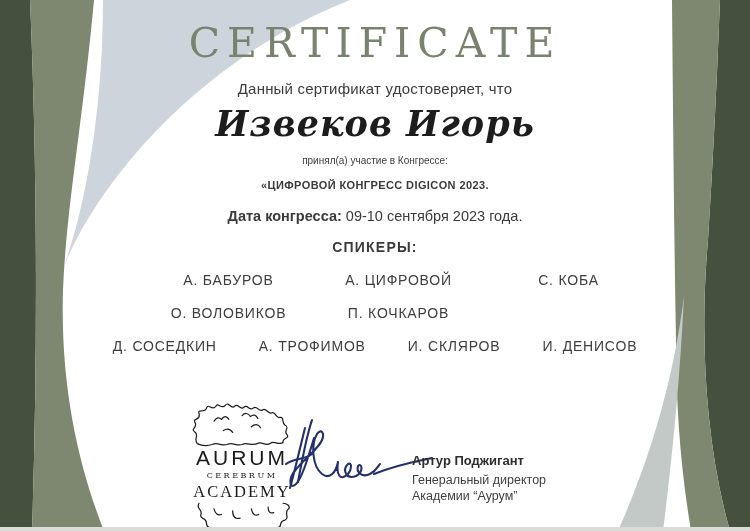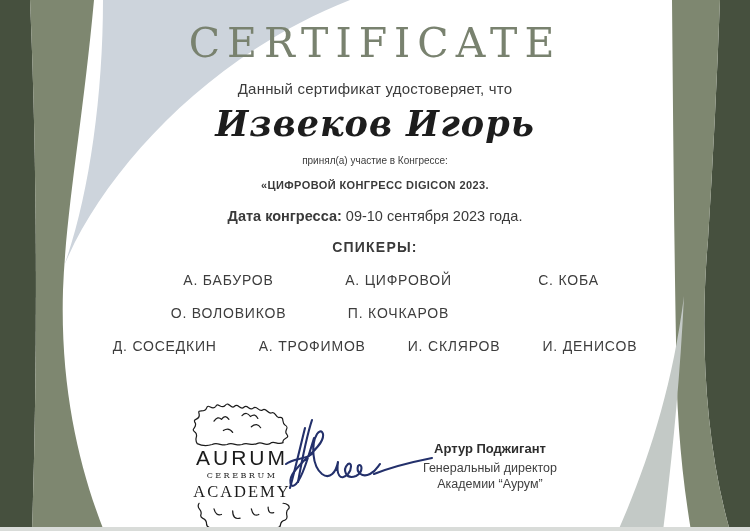--- a/index.html
+++ b/index.html
@@ -39,21 +39,21 @@
   .srow4 span { font-size:14px; letter-spacing:.8px; color:#3d3d3d; }
 
   .logo { position:absolute; z-index:3; left:182px; top:401px; width:120px; text-align:center; line-height:1; }
   .logo .l1 { font-family:Liberation Sans, sans-serif; font-size:21px; letter-spacing:3px; color:#1b1b1b; margin-top:0; }
   .logo .l2 { font-family:"DejaVu Serif", serif; font-size:8px; letter-spacing:2.5px; color:#1b1b1b; margin-top:4px; }
   .logo .l3 { font-family:Liberation Serif, serif; font-size:16.5px; letter-spacing:2px; color:#1b1b1b; margin-top:4px; }
   .logo svg { display:block; margin:0 auto; }
 
   .signature { position:absolute; z-index:3; left:278px; top:414px; width:160px; height:90px; }
 
-  .signatory { position:absolute; z-index:3; left:412px; top:441px; width:156px; text-align:center; }
+  .signatory { position:absolute; z-index:3; left:412px; top:453px; width:156px; text-align:left; }
   .signatory .name { font-size:13px; font-weight:700; color:#2e2e2e; margin-bottom:4px; }
   .signatory .role { font-size:12.5px; line-height:1.3; color:#3f3f3f; }
 
   .scan-edge { position:absolute; z-index:4; left:0; right:0; bottom:0; height:4px; background:#d9dcd9; }
 </style>
 </head>
 <body>
 
 <div class="certificate">
 

